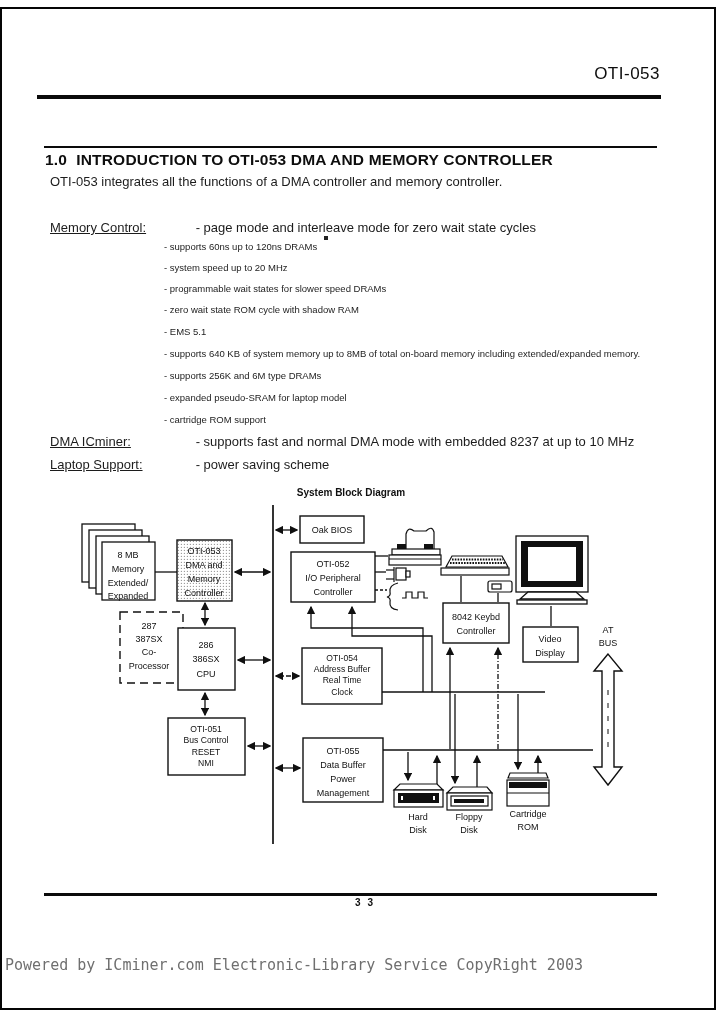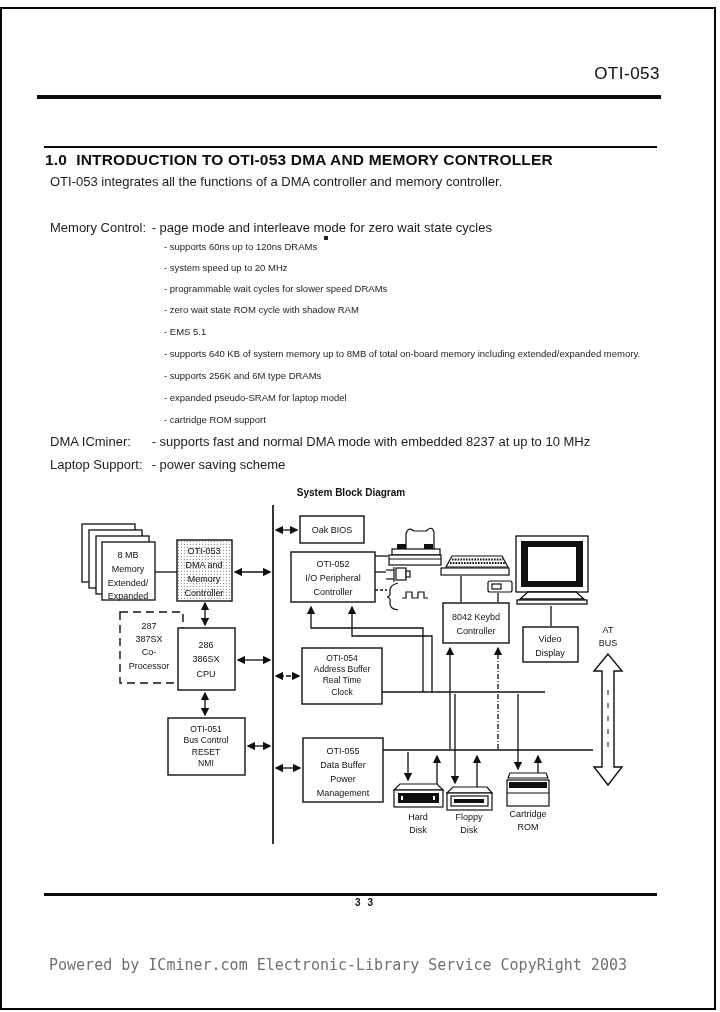--- a/index.html
+++ b/index.html
@@ -8,28 +8,28 @@
   .page-border{position:absolute;left:0px;top:7px;width:716px;height:1003px;
                border:2px solid #050505;box-sizing:border-box;pointer-events:none;}
   .hdr-right{position:absolute;top:64px;left:0;width:660px;text-align:right;
              font-size:17px;letter-spacing:0.5px;color:#0d0d0d;}
   .rule-thick{position:absolute;left:37px;top:95px;width:624px;height:4px;background:#0a0a0a;}
   .doc-title{position:absolute;left:45px;top:116px;font-size:15.5px;font-weight:bold;
              letter-spacing:0.2px;color:#0d0d0d;white-space:pre;margin-top:35px;}
   .rule-mid{position:absolute;left:44px;top:146px;width:613px;height:2px;background:#0a0a0a;}
   .rule-foot{position:absolute;left:44px;top:893px;width:613px;height:2.5px;background:#0a0a0a;}
   .tline{position:absolute;left:50px;font-size:13px;color:#1c1c1c;white-space:nowrap;}
-  .flabel{display:inline-block;width:98px;}
-  .fitem{display:inline-block;}
+  .flabel{display:inline-block;width:98px;text-decoration:underline;}
+  .fitem{display:inline-block;margin-left:44px;}
   .indent{position:absolute;left:148px;font-size:9.5px;color:#1c1c1c;white-space:nowrap;margin-left:16px;}
   .stray-dot{position:absolute;left:324px;top:236px;width:4px;height:4px;background:#222;}
   .pageno{position:absolute;left:0;top:897px;width:730px;text-align:center;
           font-size:10px;font-weight:bold;letter-spacing:2px;color:#111;}
   .watermark{position:absolute;left:5px;top:956px;font-family:"DejaVu Sans Mono",monospace;
-             font-size:15px;color:#6f6f6f;white-space:nowrap;margin-left:44px;}
+             font-size:15px;color:#6f6f6f;white-space:nowrap;}
   svg text{font-family:"Liberation Sans",sans-serif;fill:#101010;}
   .bt{font-size:9px;text-anchor:middle;}
   .bts{font-size:8.6px;text-anchor:middle;}
   .dtitle{font-size:10px;font-weight:bold;text-anchor:middle;}
 </style>
 </head>
 <body>
 
 <div class="page">
   <div class="page-border"></div>
@@ -41,21 +41,21 @@
 
   <div class="tline" style="top:174px">OTI-053 integrates all the functions of a DMA controller and memory controller.</div>
 
   <div class="tline" style="top:220px">
     <span class="flabel">Memory Control:</span>
     <span class="fitem">- page mode and interleave mode for zero wait state cycles</span>
   </div>
   <div class="indent" style="top:241px">- supports 60ns up to 120ns DRAMs</div>
   <div class="stray-dot"></div>
   <div class="indent" style="top:262px">- system speed up to 20 MHz</div>
-  <div class="indent" style="top:283px">- programmable wait cycles for slower speed DRAMs</div>
+  <div class="indent" style="top:283px">- programmable wait states for slower speed DRAMs</div>
   <div class="indent" style="top:304px">- zero wait state ROM cycle with shadow RAM</div>
   <div class="indent" style="top:326px">- EMS 5.1</div>
   <div class="indent" style="top:348px">- supports 640 KB of system memory up to 8MB of total on-board memory including extended/expanded memory.</div>
   <div class="indent" style="top:370px">- supports 256K and 6M type DRAMs</div>
   <div class="indent" style="top:392px">- expanded pseudo-SRAM for laptop model</div>
   <div class="indent" style="top:414px">- cartridge ROM support</div>
 
   <div class="tline" style="top:434px">
     <span class="flabel">DMA ICminer:</span>
     <span class="fitem">- supports fast and normal DMA mode with embedded 8237 at up to 10 MHz</span>

